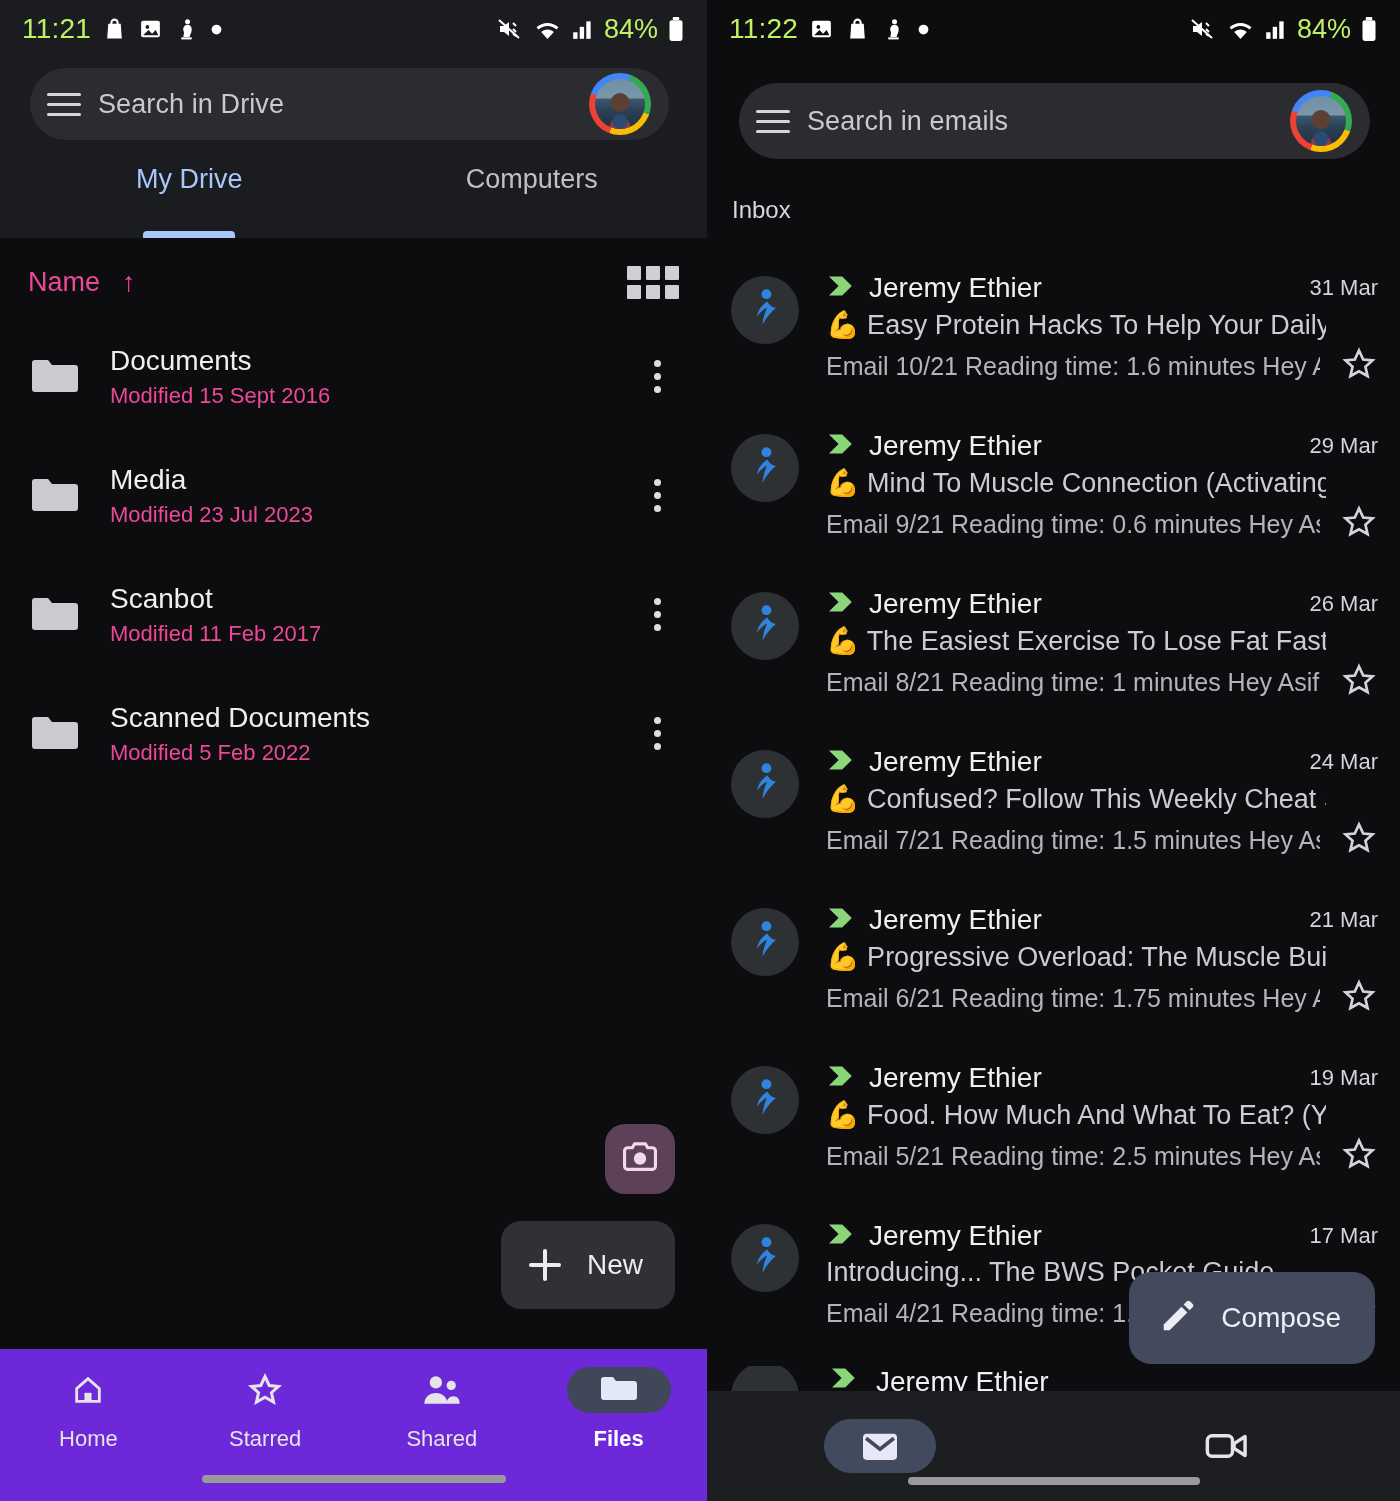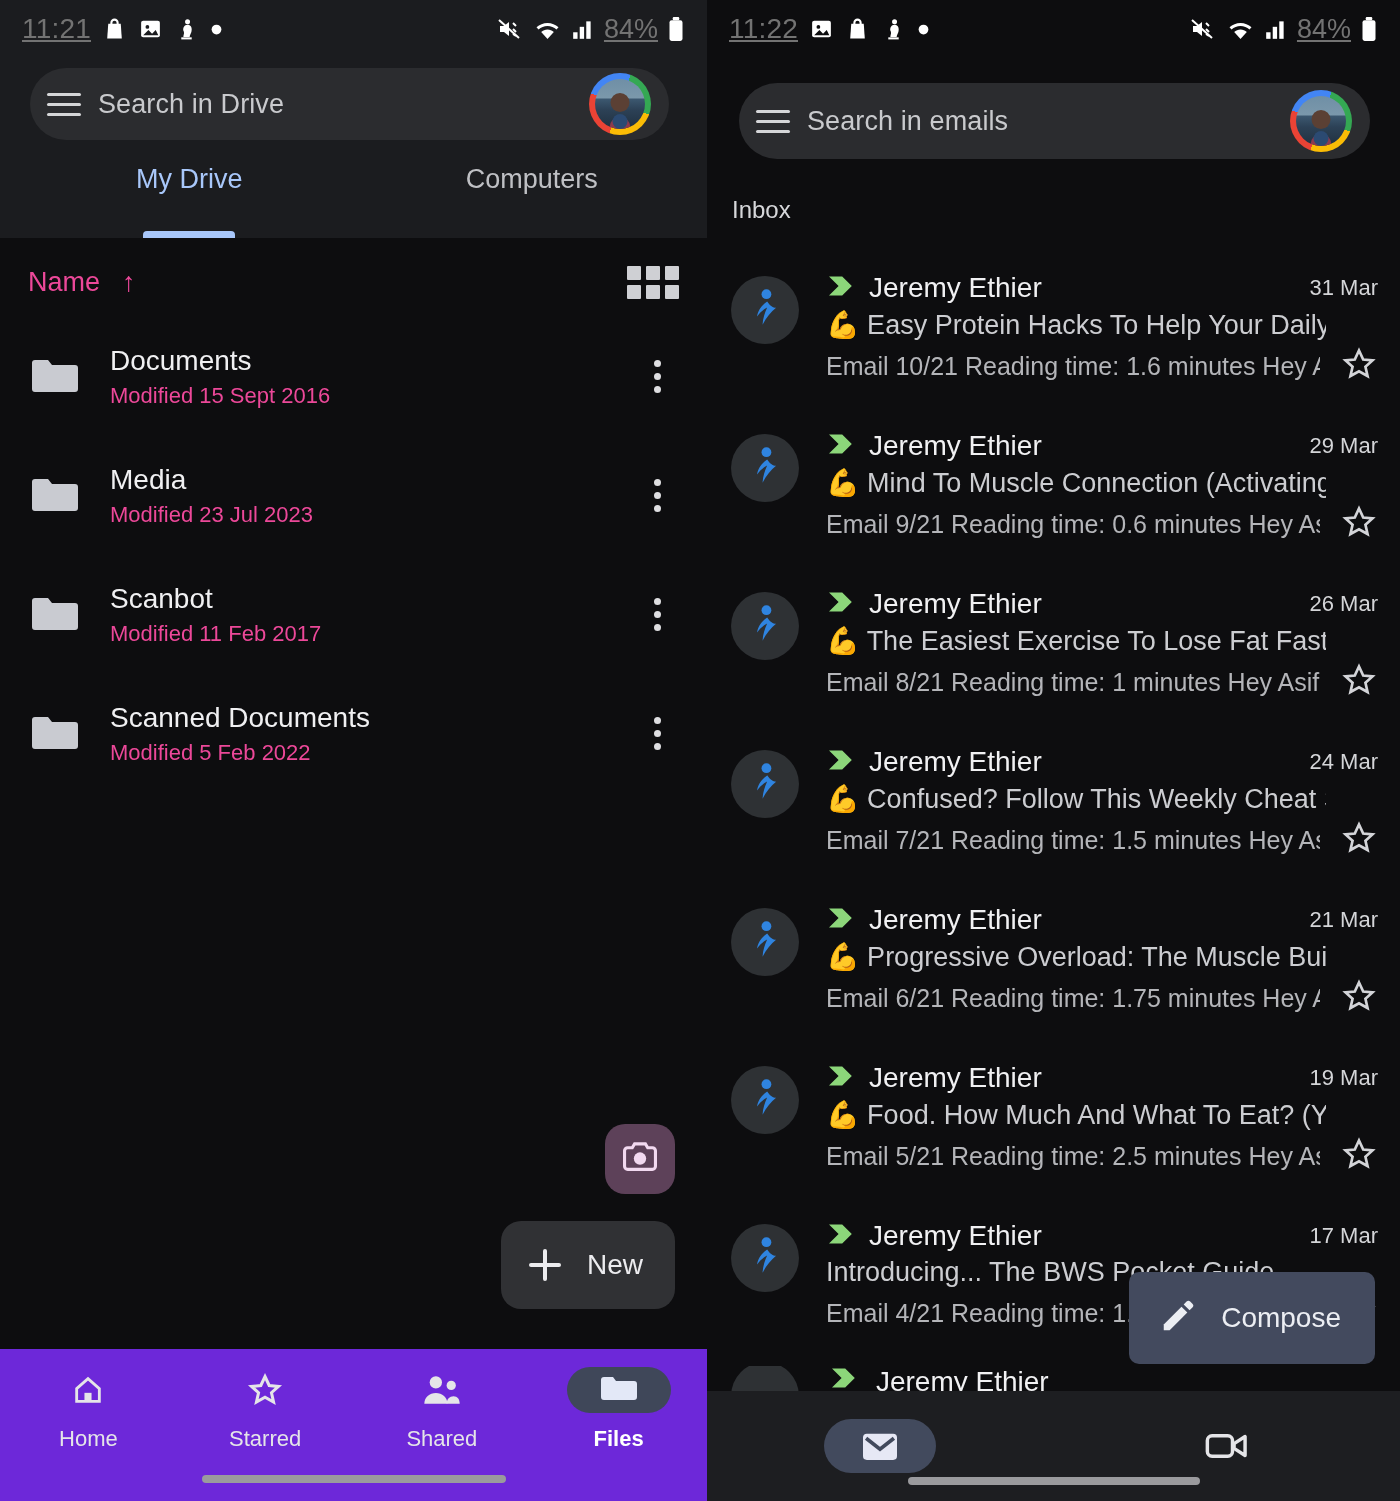--- a/index.html
+++ b/index.html
@@ -16,21 +16,21 @@
     position:relative;
     width:707px; height:1501px;
     background:#0d0d0f;
     overflow:hidden;
   }
   .drive-top { background:#1b1c1f; height:238px; position:relative; }
 
   
   .statusbar {
     height:58px; display:flex; align-items:center;
-    padding:0 22px; color:#737373;text-decoration:underline;
+    padding:0 22px; color:#bef264;
   }
   .sb-left { display:flex; align-items:center; gap:11px; flex:1; }
   .sb-right { display:flex; align-items:center; gap:9px; }
   .sb-time { font-size:28px; letter-spacing:.2px; }
   .sb-pct { font-size:27px; }
   .sb-ico { display:inline-flex; align-items:center; }
 
   
   .searchbar {
     position:absolute; left:30px; right:38px; top:68px; height:72px;
@@ -161,21 +161,21 @@
   }
   .mail-snippet-row { display:flex; align-items:center; }
   .mail-snippet {
     font-size:25px; color:#b4b5b9; white-space:nowrap; overflow:hidden;
     max-width:494px;
   }
   .star { margin-left:auto; padding-left:12px; }
 
   .compose-fab {
     position:absolute; right:25px; top:1272px;
-    height:92px; border-radius:10px; background:#434a5e;
+    height:92px; border-radius:22px; background:#434a5e;
     display:flex; align-items:center; gap:24px; padding:0 34px 0 30px;
   }
   .compose-label { font-size:28px; color:#eceef3; }
 
   .gm-nav {
     position:absolute; left:0; bottom:0; width:100%; height:110px;
     background:#1d1e21; display:flex; align-items:center;
   }
   .gm-nav-item { flex:1; display:flex; align-items:center; justify-content:center; }
   .gm-pill {

